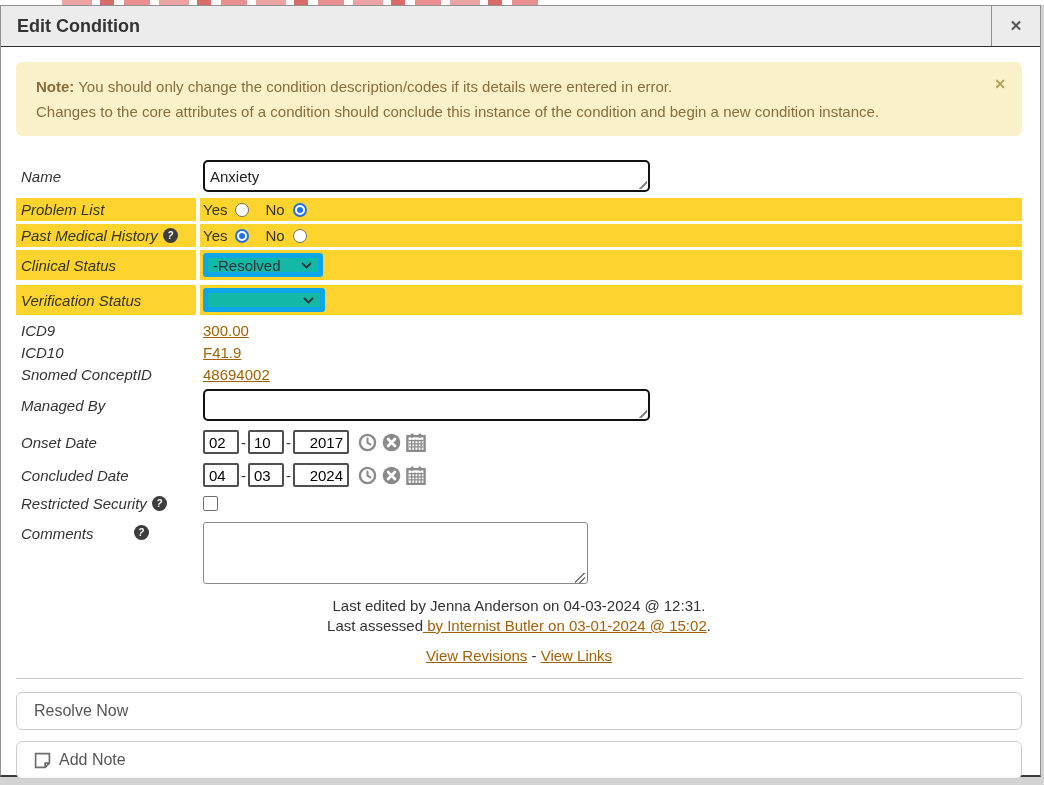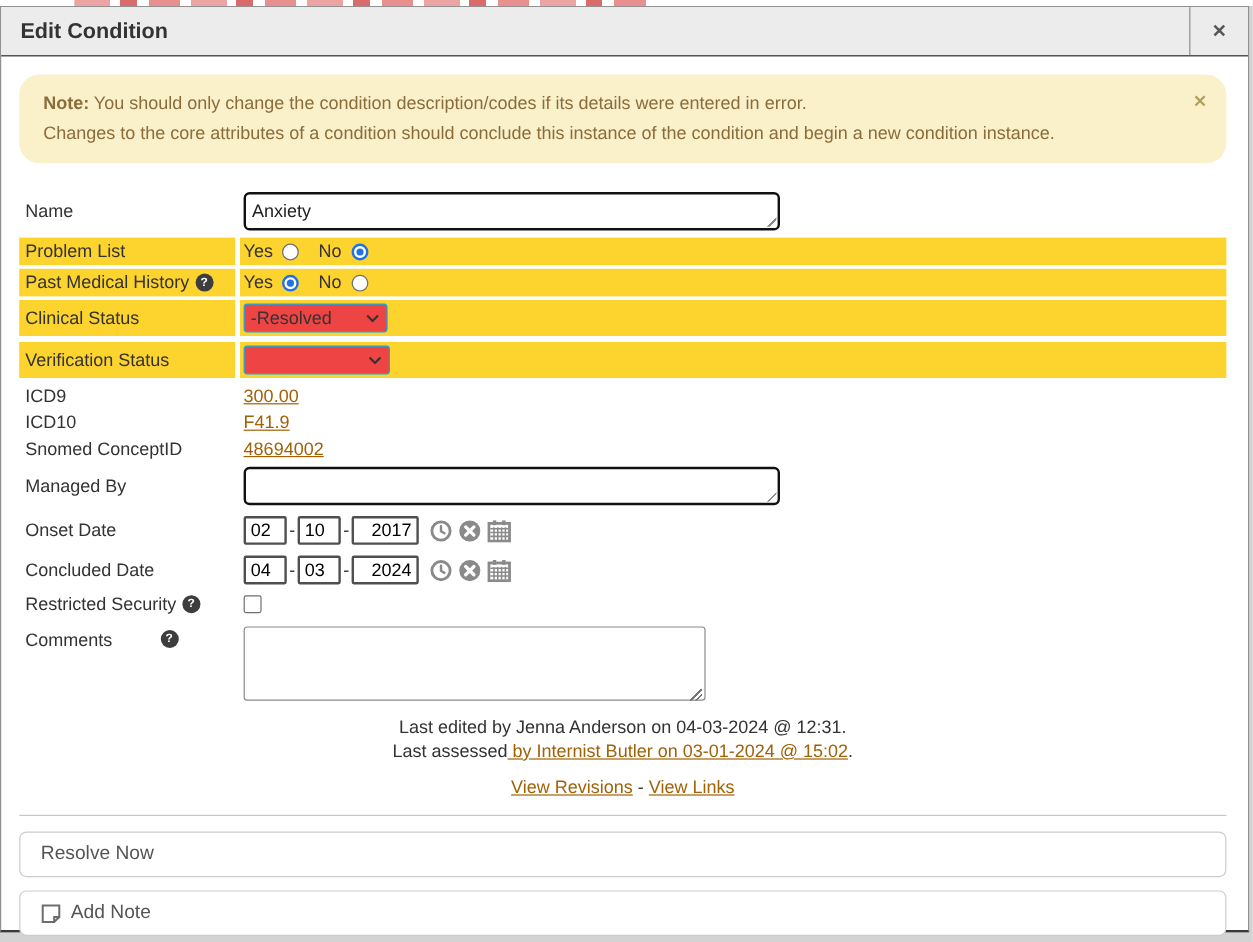--- a/index.html
+++ b/index.html
@@ -14,27 +14,27 @@
   .modal { position:absolute; top:5px; left:0; width:1041px; height:772px; background:#fff;
     border:1px solid #919191; border-bottom:2px solid #3a3a3a; }
 
   .modal-header { height:41px; background:#ececec; border-bottom:1px solid #2e2e2e; display:flex; align-items:center; }
   .modal-title { font-size:18px; font-weight:bold; color:#333; padding-left:16px; }
   .modal-close { margin-left:auto; width:49px; height:100%; border-left:1px solid #8f8f8f; display:flex; align-items:center; justify-content:center;
     font-size:15px; font-weight:bold; color:#555; cursor:pointer; }
 
   .modal-body { padding:15px 18px 0 15px; font-size:15px; color:#333; }
 
-  .note-banner { background:#faf1cb; border-radius:17px; padding:12px 46px 12px 20px; color:#8a6d3b; line-height:25px; position:relative; }
+  .note-banner { background:#faf1cb; border-radius:6px; padding:12px 46px 12px 20px; color:#8a6d3b; line-height:25px; position:relative; }
   .note-banner b { font-weight:bold; }
   .note-dismiss { position:absolute; top:10px; right:16px; color:#b3a058; font-weight:bold; font-size:14px; cursor:pointer; }
 
   .form { margin-top:21px; }
   .row { display:flex; margin-bottom:3px; }
-  .cell-label { flex:0 0 180px; padding:3px 0 3px 5px; margin-right:4px; display:flex; align-items:center; gap:5px; }
+  .cell-label { flex:0 0 180px; padding:3px 0 3px 5px; margin-right:4px; display:flex; align-items:center; gap:5px;font-style:italic; }
   .cell-field { flex:1; padding:3px 0 3px 3px; display:flex; align-items:center; }
   .row.hl .cell-label, .row.hl .cell-field { background:#fdd32e; }
   .row.tight { margin-bottom:1px; }
   .row.tight .cell-label, .row.tight .cell-field { padding-top:2px; padding-bottom:2px; }
   .row.gap-above { margin-top:5px; }
 
   .help { width:15px; height:15px; border-radius:50%; background:#3d3d3d; color:#fff; font-size:10px; font-weight:bold;
     display:inline-flex; align-items:center; justify-content:center; flex:0 0 15px; }
 
   .input-wrap { position:relative; display:inline-block; }
@@ -43,21 +43,21 @@
   .text-input { width:447px; height:25px; border:2px solid #111; border-radius:5px; padding:14px 5px; font-size:15px;
     font-family:"Liberation Sans", sans-serif; color:#222; outline:none; background:#fff; }
 
   .radio-line { display:flex; align-items:center; }
   .radio-line .rlabel { margin-right:8px; }
   .radio { width:14px; height:14px; border-radius:50%; border:1.5px solid #6f6f6f; background:#fff; display:inline-block; position:relative; margin-right:16px; cursor:pointer; }
   .radio.checked { border:2px solid #2172e5; }
   .radio.checked::after { content:""; position:absolute; inset:2px; border-radius:50%; background:#2172e5; }
 
   .fake-select { display:inline-flex; align-items:center; justify-content:space-between; width:120px; height:24px;
-    border:1px solid #0ea5e9; border-radius:3px; background:#ef4444; padding:0 6px 0 5px; cursor:pointer; }
+    border:5px solid #0ea5e9; border-radius:3px; background:#14b8a6; padding:0 6px 0 5px; cursor:pointer; }
   .fake-select.vstatus { width:122px; }
   .fake-select svg { flex:0 0 auto; }
 
   a.plain-link { color:#a16207; text-decoration:underline; cursor:pointer; }
 
   .date-input { width:36px; height:24px; border:2px solid #4f4f4f; border-radius:2px; font-size:15px; padding:0 4px;
     font-family:"Liberation Sans", sans-serif; color:#000000; outline:none; }
   .date-input.year { width:56px;text-align:right; }
   .dash { margin:0 2px; color:#333; }
   .date-icons { display:flex; align-items:center; gap:5px; margin-left:9px; }

